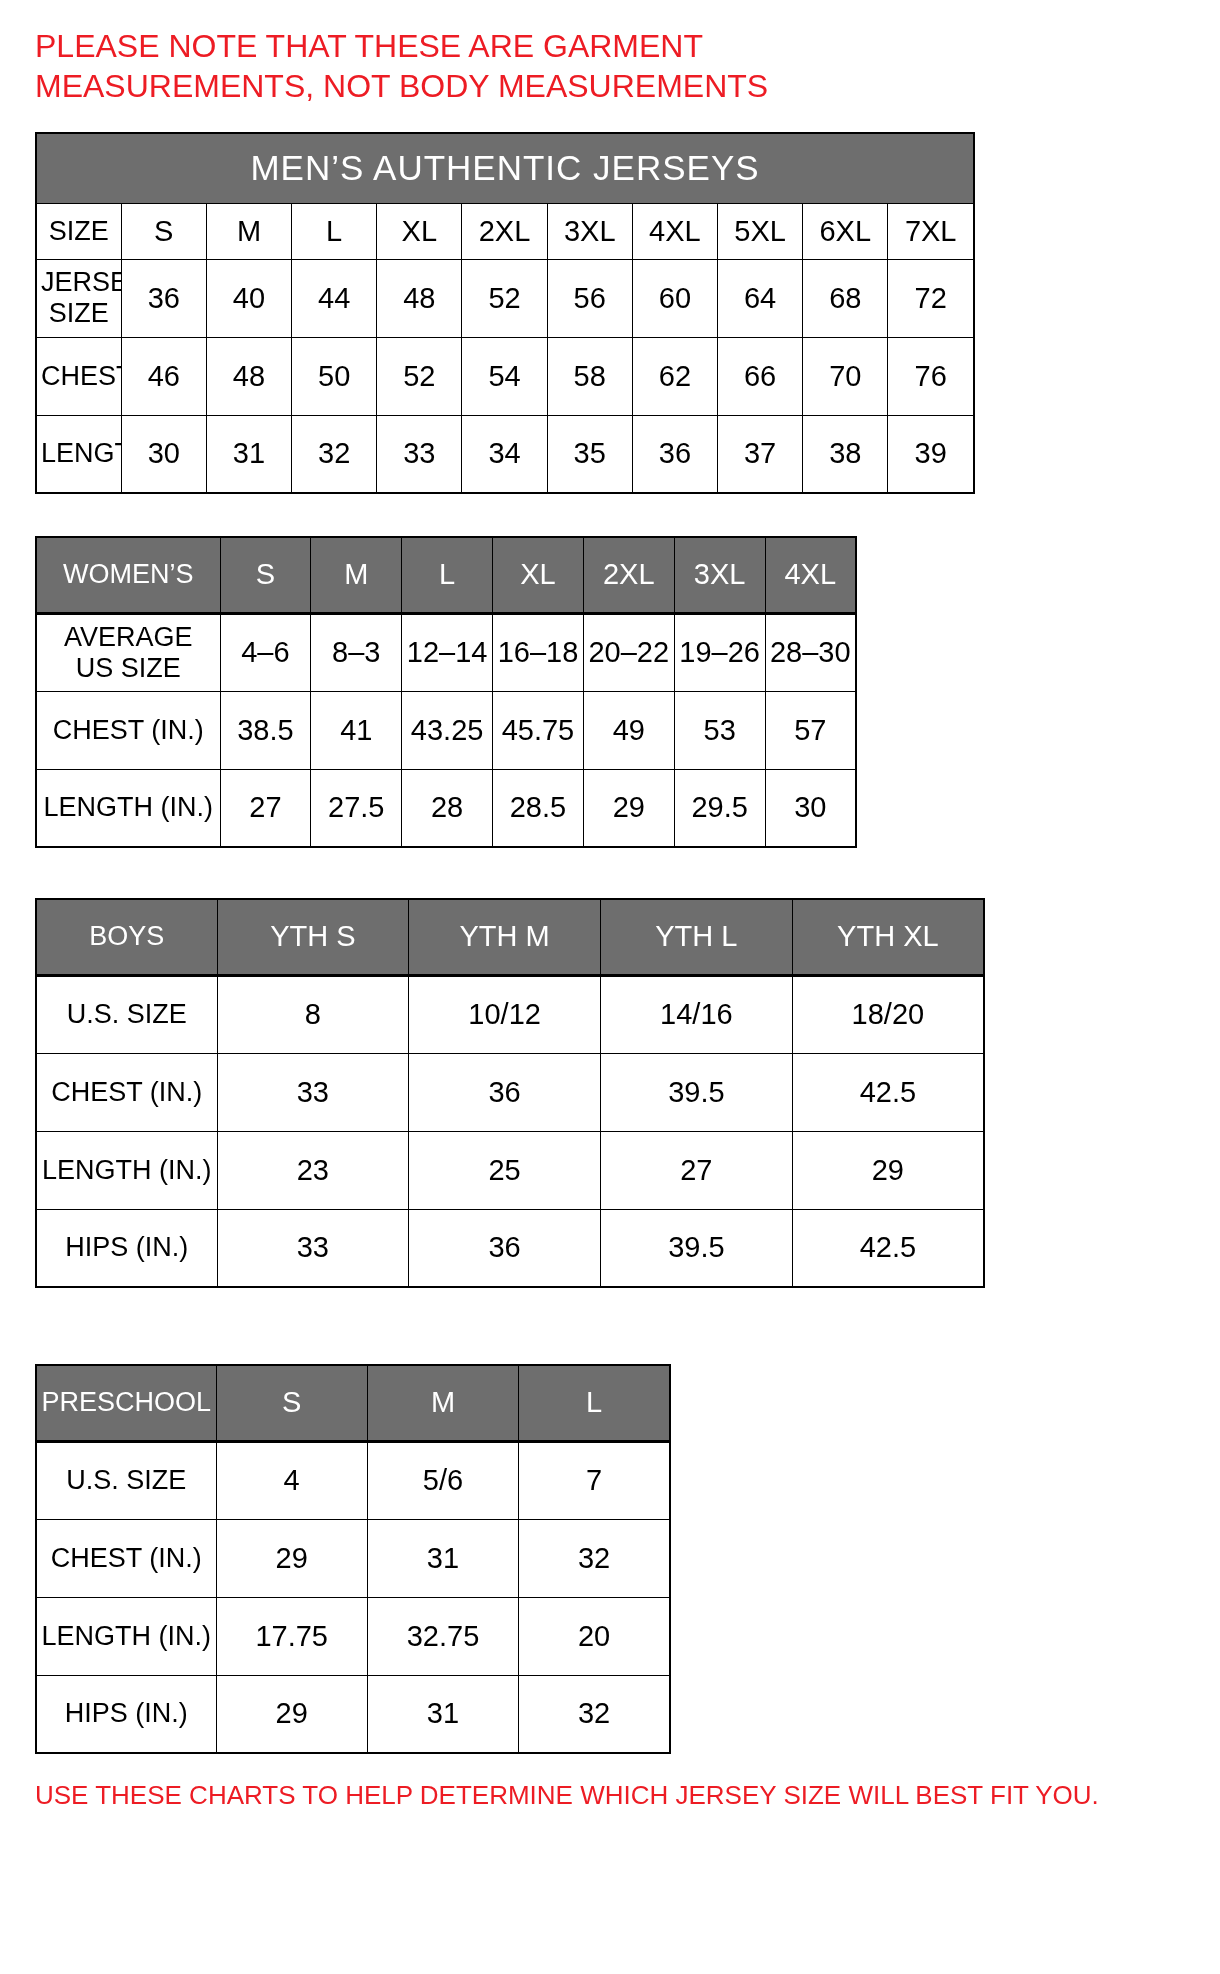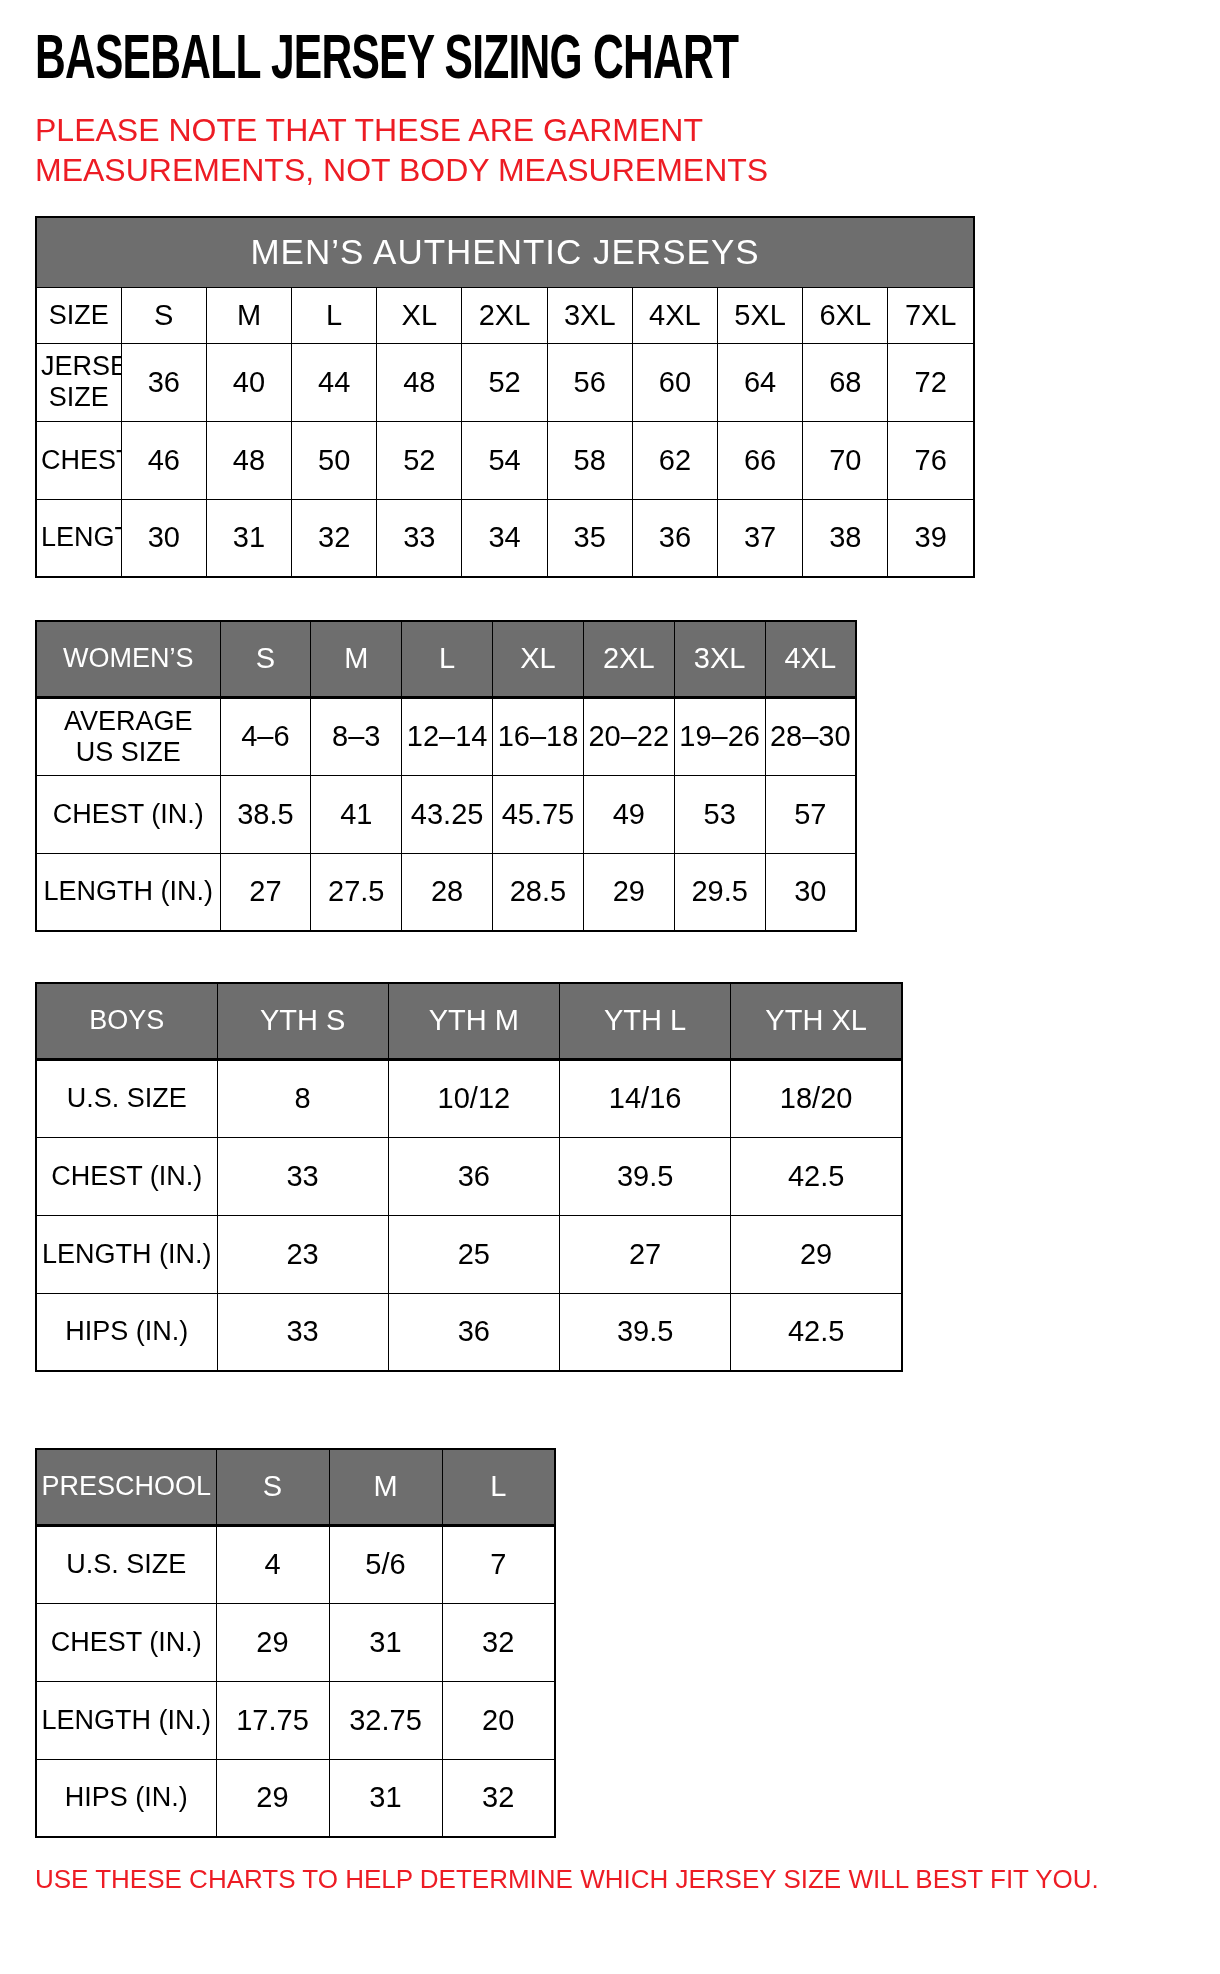--- a/index.html
+++ b/index.html
@@ -34,32 +34,31 @@
     font-size:35px; letter-spacing:1px; font-weight:400;
   }
   .t tr.hdr-row td { height:76px; }
   .t tr.hdr-row.gray td {
     background:var(--gray); color:#fff; border-bottom:3px solid var(--line);
   }
 
   .mens      { width:940px; }                  .mens td:first-child      { width:182px; }
   .mens tr.hdr-row td { height:56px; }
   .womens    { width:822px; margin-top:42px; } .womens td:first-child    { width:184px;margin-left:25px; }
-  .boys      { width:868px; margin-top:50px; } .boys td:first-child      { width:181px; }
-  .preschool { width:521px; margin-top:76px; } .preschool td:first-child { width:180px; }
+  .boys      { width:950px; margin-top:50px; } .boys td:first-child      { width:181px; }
+  .preschool { width:636px; margin-top:76px; } .preschool td:first-child { width:180px; }
 
   .footer {
     color:var(--red); font-size:26px; margin-top:26px; white-space:nowrap;
   }
 </style>
 </head>
 <body>
 
 <div class="page">
-  <h1><span class="condense">BASEBALL JERSEY SIZING CHART</span></h1>
 
   <p class="note">PLEASE NOTE THAT THESE ARE GARMENT MEASUREMENTS, NOT BODY MEASUREMENTS</p>
 
   <div class="tables">
       <table class="t mens">
         <tbody>
           <tr>
             <td colspan="11" class="banner">MEN’S AUTHENTIC JERSEYS</td>
           </tr>
           <tr class="hdr-row">

